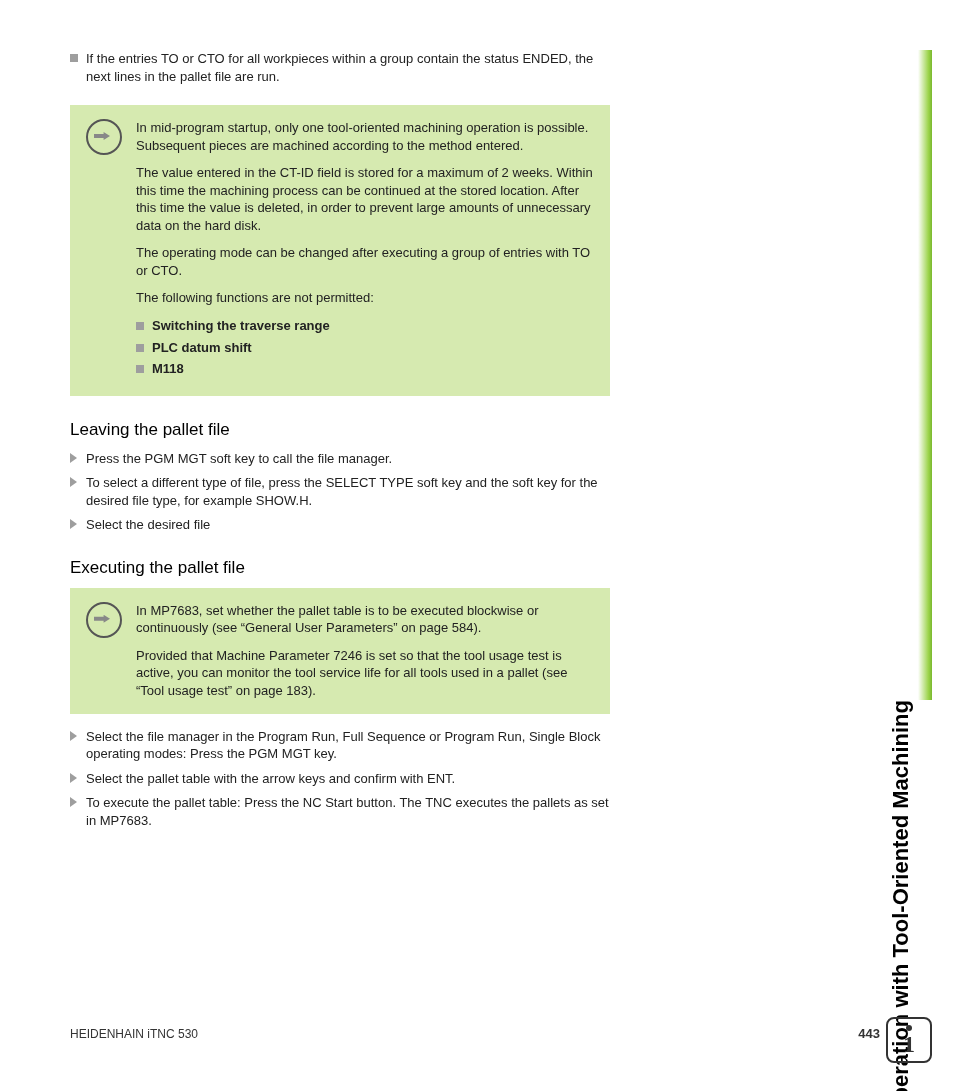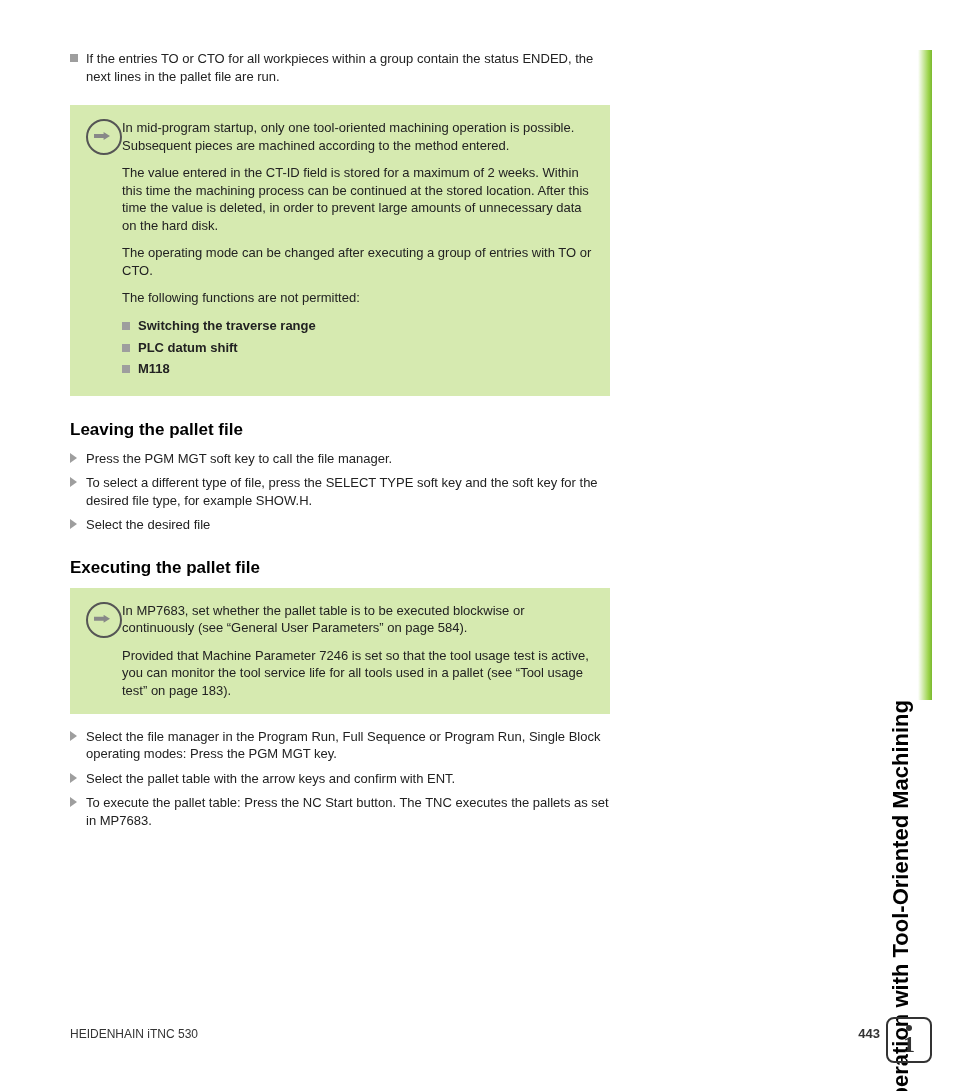--- a/index.html
+++ b/index.html
@@ -65,20 +65,21 @@
     width: 0; height: 0;
     border-top: 5px solid transparent;
     border-bottom: 5px solid transparent;
     border-left: 7px solid #9e9e9e;
   }
   .note-box {
     background: #d6eab0;
     padding: 14px 16px 14px 16px;
     margin-top: 10px;
     display: flex;
+    gap: 14px;
   }
   .note-icon {
     flex: 0 0 32px;
     height: 32px;
     border: 2px solid #555;
     border-radius: 50%;
     position: relative;
   }
   .note-icon::after {
     content: "";
@@ -88,21 +89,21 @@
     width: 16px;
     height: 8px;
     background: #888;
     clip-path: polygon(0 25%, 60% 25%, 60% 0, 100% 50%, 60% 100%, 60% 75%, 0 75%);
   }
   .note-body { flex: 1; font-size: 13px; line-height: 1.35; color:#222; }
   .note-body p { margin: 0 0 10px 0; }
   .note-body p:last-child { margin-bottom: 0; }
   .note-body ul.square > li { margin-bottom: 4px; font-weight: bold; }
   .note-body ul.square > li::before { top:5px; }
-  h2 { font-size: 17px; font-weight: bold; margin: 24px 0 10px 0; color:#000; }
+  h2 { font-size: 17px; font-weight: normal; margin: 24px 0 10px 0; color:#000; }
   .footer {
     position: absolute;
     left: 70px;
     bottom: 50px;
     width: 810px;
     font-size: 12px;
     color:#333;
     display:flex;
     justify-content: space-between;
     align-items:center;

